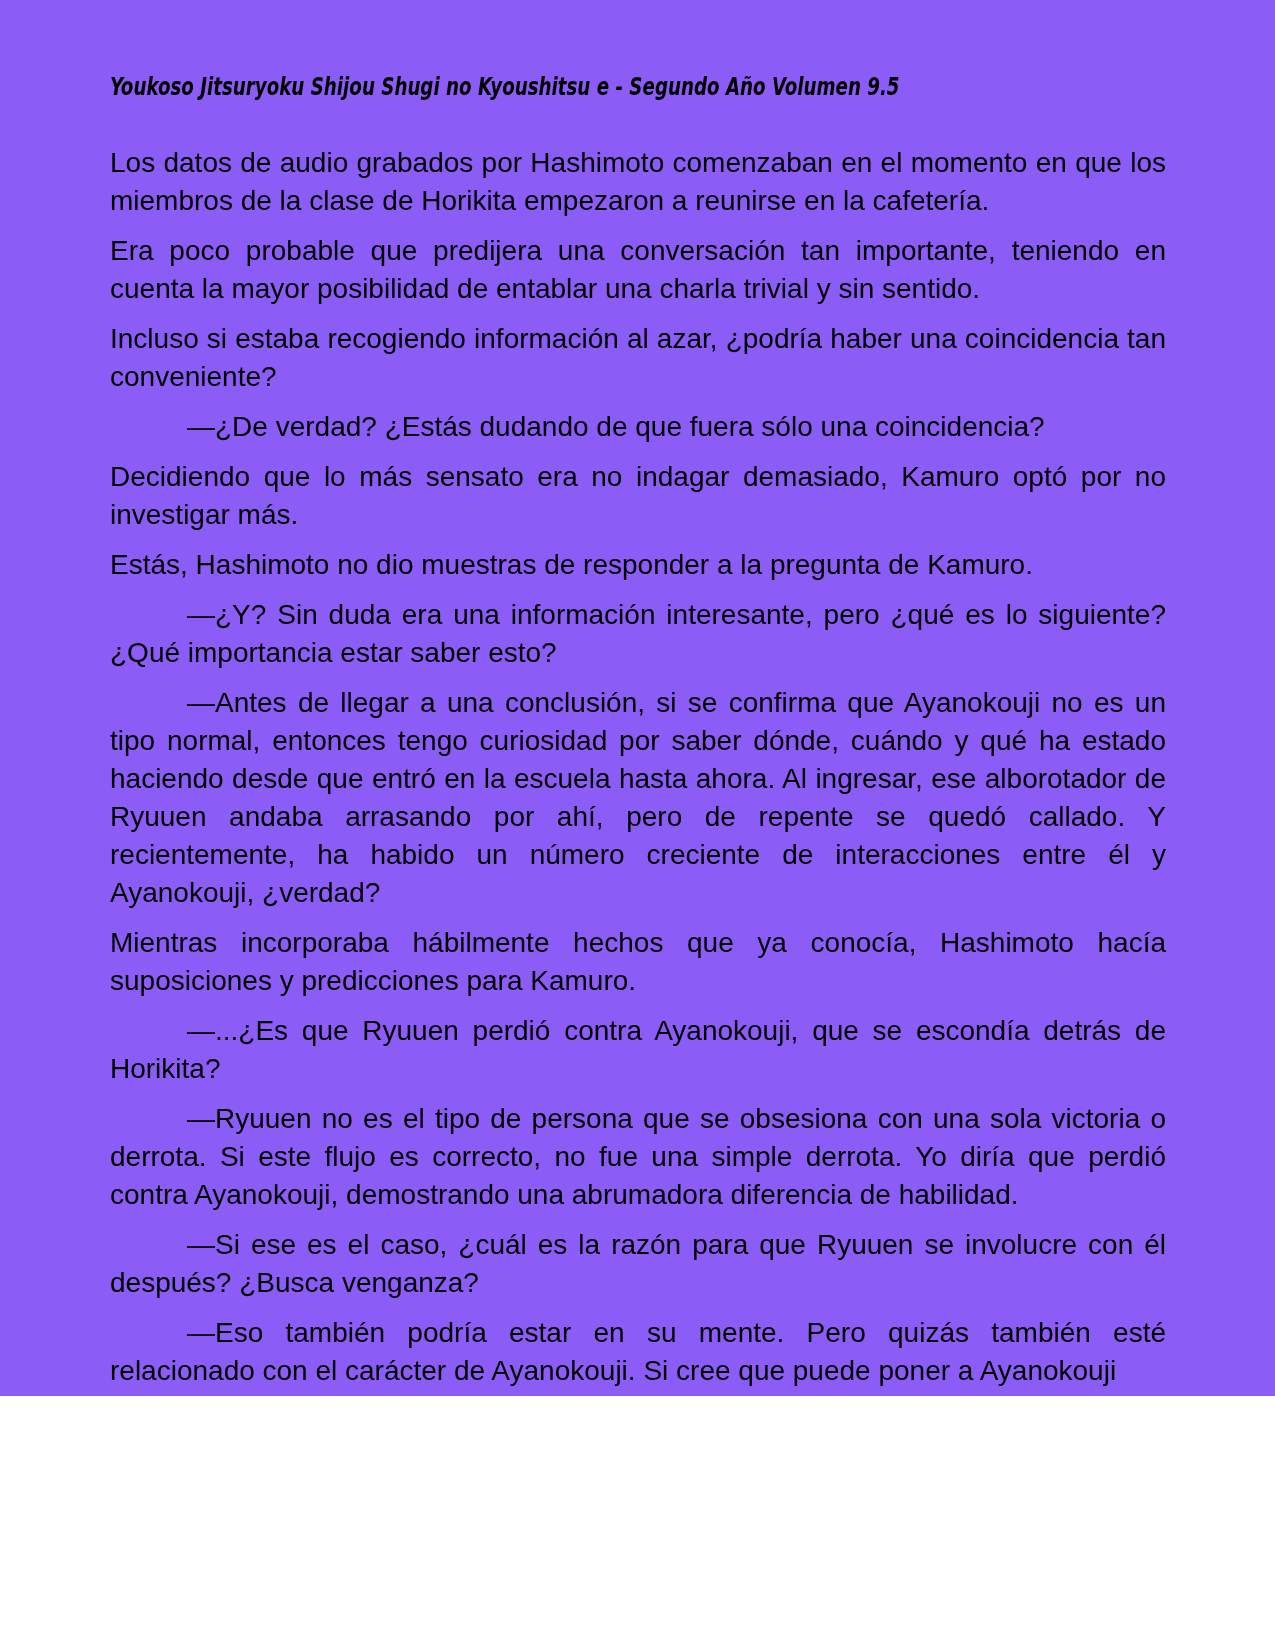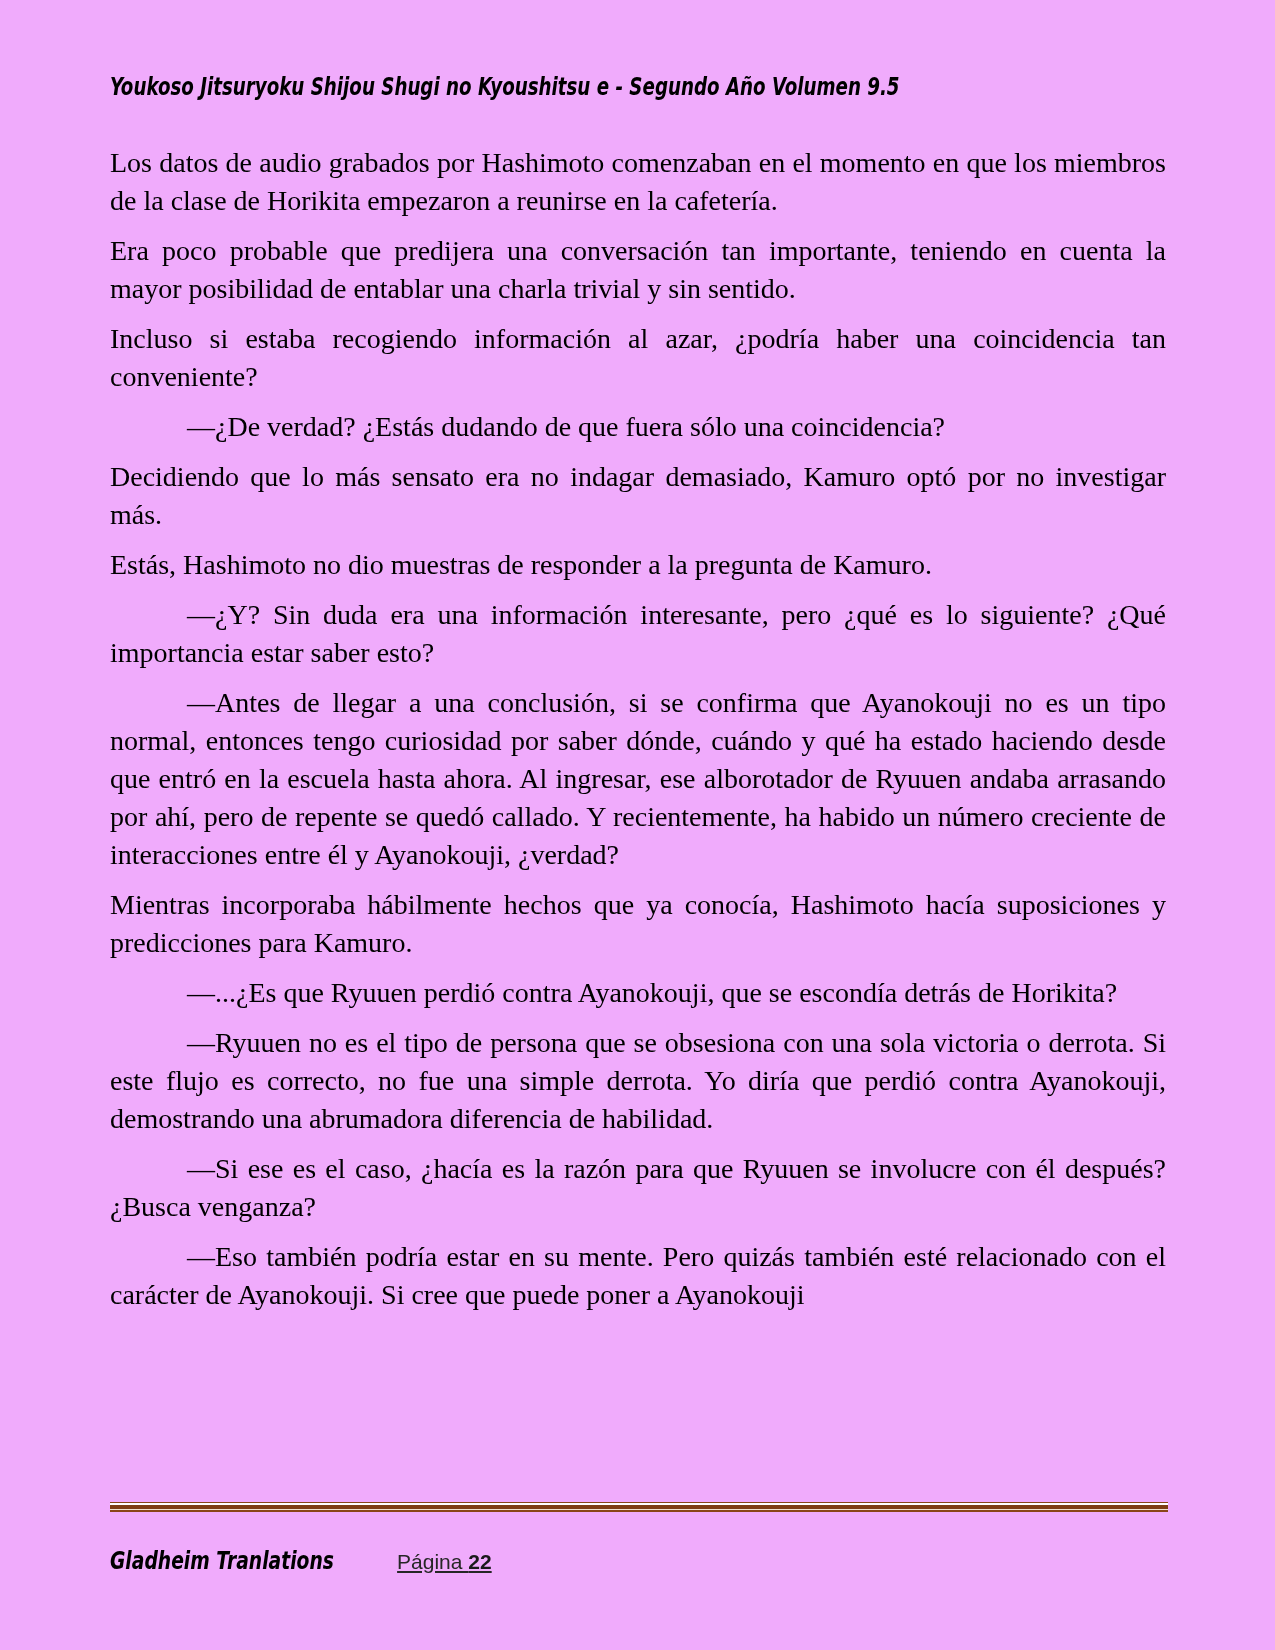--- a/index.html
+++ b/index.html
@@ -3,22 +3,22 @@
 <meta charset="utf-8">
 <style>
   html, body {
     margin: 0;
     padding: 0;
     background: #ffffff;
   }
   .page {
     position: relative;
     width: 1275px;
-    height: 1650px;
-    background: #f0abfc;
+    height: 1396px;
+    background: #8b5cf6;
     overflow: hidden;
     font-family: "Liberation Sans", sans-serif;
     color: #000000;
   }
   
   .doc-header {
     position: absolute;
     left: 110px;
     top: 72px;
     white-space: nowrap;
@@ -41,21 +41,20 @@
     top: 144px;
     width: 1056px;
     font-size: 28px;
     line-height: 38px;
     text-align: justify;
     hyphens: none;
     color: #000000;
   }
   .content p {
     margin: 0 0 12px 0;
-    font-family: Liberation Serif, serif;
   }
   .content p.indent {
     text-indent: 77px;
   }
   
   .footer-rule {
     position: absolute;
     left: 110px;
     top: 1502px;
     width: 1058px;
@@ -116,21 +115,21 @@
       <p>Era poco probable que predijera una conversación tan importante, teniendo en cuenta la mayor posibilidad de entablar una charla trivial y sin sentido.</p>
       <p>Incluso si estaba recogiendo información al azar, ¿podría haber una coincidencia tan conveniente?</p>
       <p class="indent">—¿De verdad? ¿Estás dudando de que fuera sólo una coincidencia?</p>
       <p>Decidiendo que lo más sensato era no indagar demasiado, Kamuro optó por no investigar más.</p>
       <p>Estás, Hashimoto no dio muestras de responder a la pregunta de Kamuro.</p>
       <p class="indent">—¿Y? Sin duda era una información interesante, pero ¿qué es lo siguiente? ¿Qué importancia estar saber esto?</p>
       <p class="indent">—Antes de llegar a una conclusión, si se confirma que Ayanokouji no es un tipo normal, entonces tengo curiosidad por saber dónde, cuándo y qué ha estado haciendo desde que entró en la escuela hasta ahora. Al ingresar, ese alborotador de Ryuuen andaba arrasando por ahí, pero de repente se quedó callado. Y recientemente, ha habido un número creciente de interacciones entre él y Ayanokouji, ¿verdad?</p>
       <p>Mientras incorporaba hábilmente hechos que ya conocía, Hashimoto hacía suposiciones y predicciones para Kamuro.</p>
       <p class="indent">—...¿Es que Ryuuen perdió contra Ayanokouji, que se escondía detrás de Horikita?</p>
       <p class="indent">—Ryuuen no es el tipo de persona que se obsesiona con una sola victoria o derrota. Si este flujo es correcto, no fue una simple derrota. Yo diría que perdió contra Ayanokouji, demostrando una abrumadora diferencia de habilidad.</p>
-      <p class="indent">—Si ese es el caso, ¿hacía es la razón para que Ryuuen se involucre con él después? ¿Busca venganza?</p>
+      <p class="indent">—Si ese es el caso, ¿cuál es la razón para que Ryuuen se involucre con él después? ¿Busca venganza?</p>
       <p class="indent">—Eso también podría estar en su mente. Pero quizás también esté relacionado con el carácter de Ayanokouji. Si cree que puede poner a Ayanokouji</p>
     </div>
 
   <div class="footer-rule"></div>
 
   <div class="doc-footer">
     <span class="brand">Gladheim Tranlations</span>
     <span class="page-num-wrap">
       <span>Página </span><span class="page-number">22</span>
     </span>

